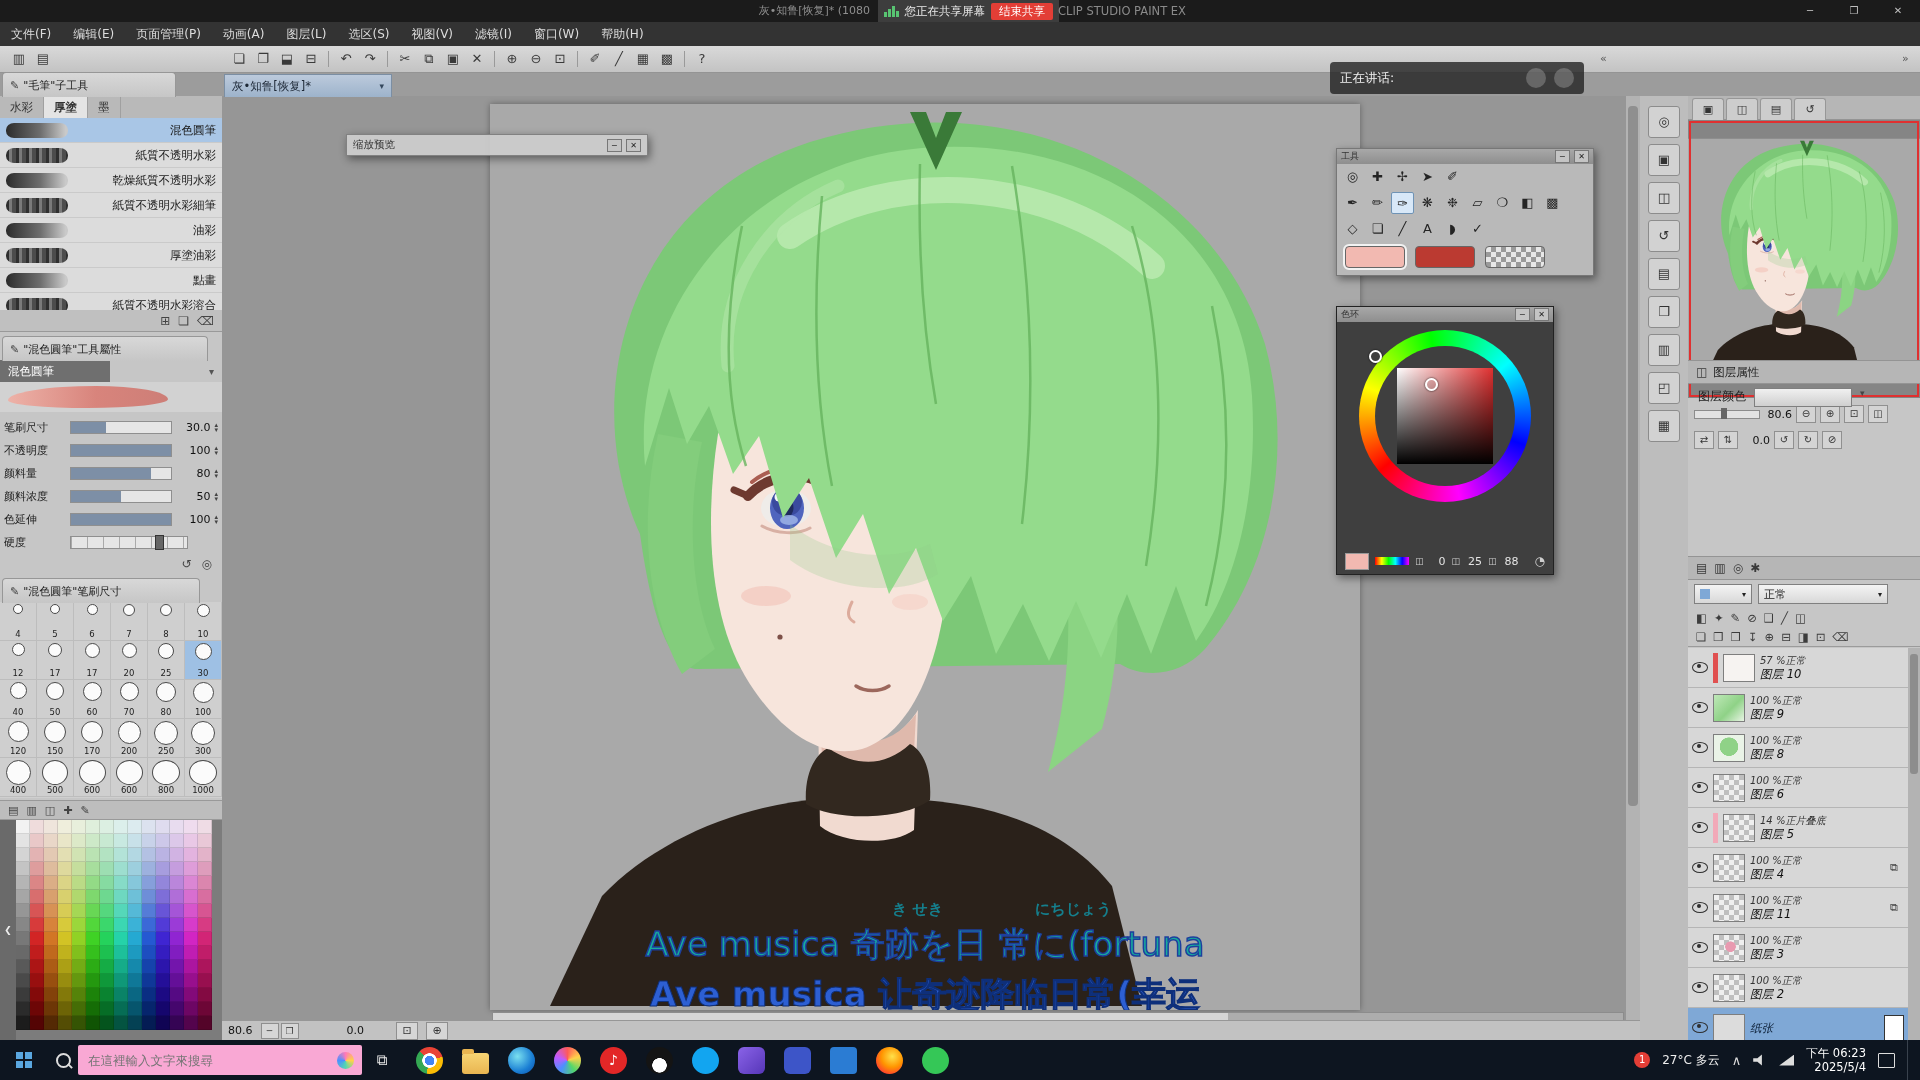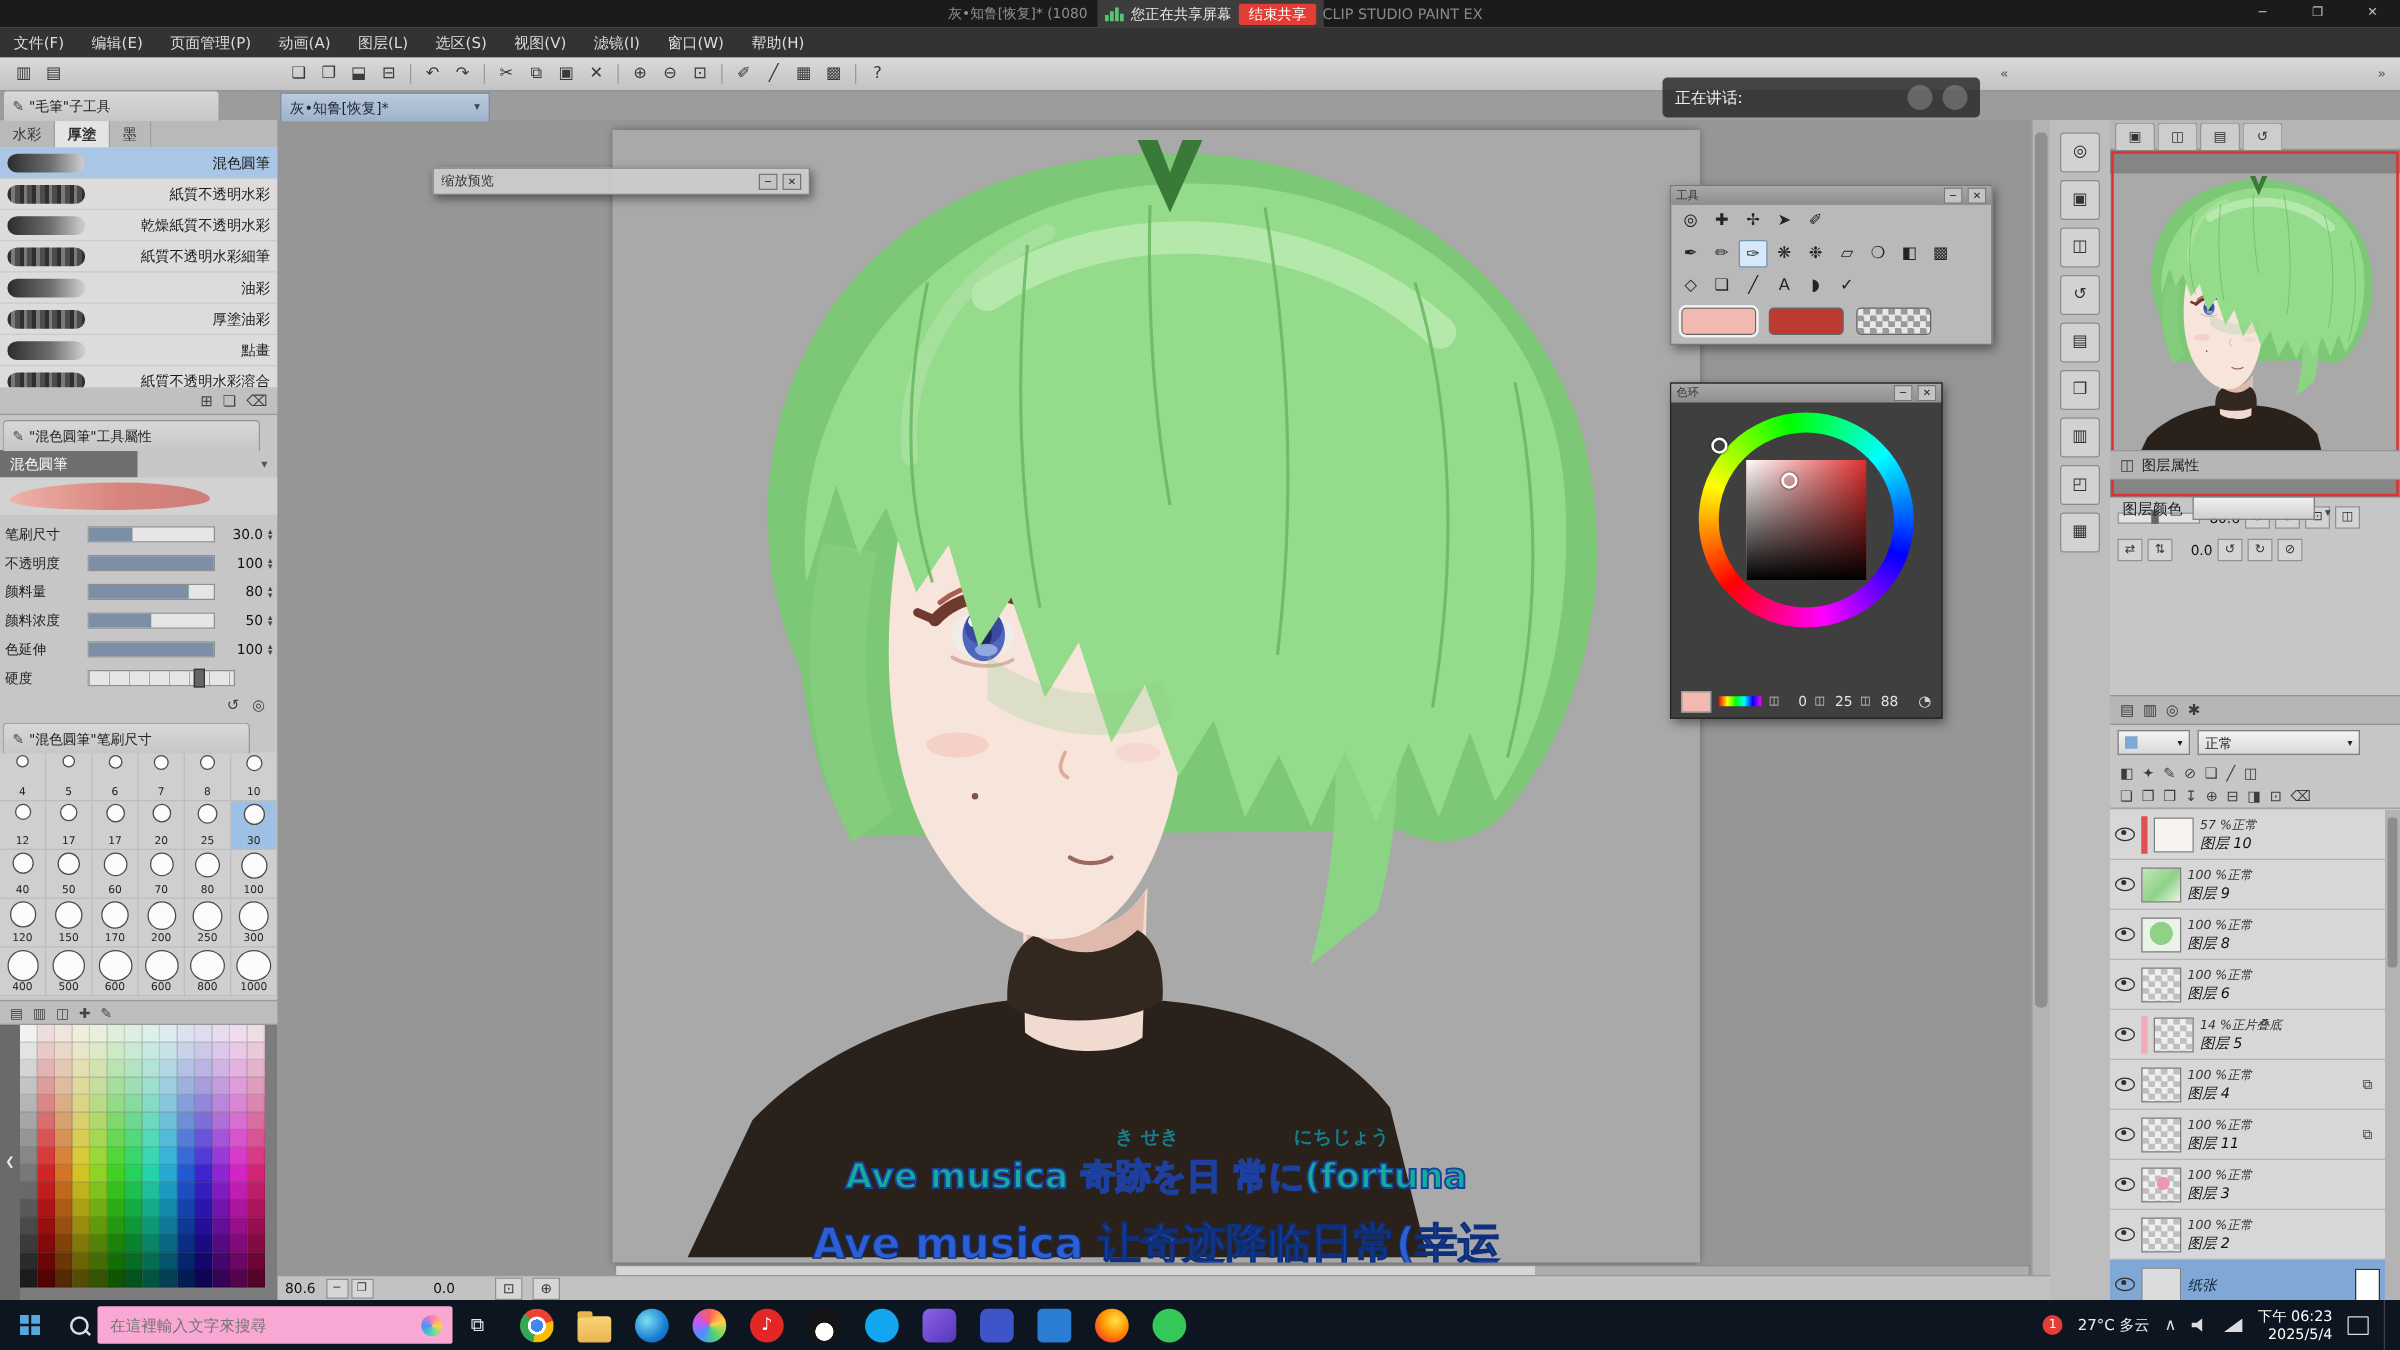--- a/index.html
+++ b/index.html
@@ -71,21 +71,21 @@
   .pal-head{left:0;top:704px;width:222px;height:20px;background:#bdbdbd;display:flex;align-items:center;gap:8px;padding:0 8px;border-top:1px solid #999;border-bottom:1px solid #999;box-sizing:border-box;}
   .pal-ic{font-size:11px;color:#444;}
   .pal-body{left:0;top:724px;width:222px;height:220px;background:#7c7c7c;display:flex;}
   .pal-arrow{width:16px;display:flex;align-items:center;justify-content:center;color:#eee;font-size:9px;background:#6a6a6a;}
   .pal-grid{display:grid;grid-template-columns:repeat(14,14px);grid-auto-rows:14px;}
   .pal-cell{border-right:1px solid rgba(0,0,0,.12);border-bottom:1px solid rgba(0,0,0,.12);box-sizing:border-box;}
   
   .canvas-region{left:222px;top:96px;width:1418px;height:944px;background:#969696;overflow:hidden;}
   .art{position:absolute;left:268px;top:8px;width:870px;height:906px;background:#a9a9a9;overflow:hidden;box-shadow:0 0 6px rgba(0,0,0,.35);}
   .ruby{position:absolute;font-size:15px;font-weight:bold;color:#157f8d;white-space:nowrap;}
-  .sub1{position:absolute;left:0;top:818px;width:100%;text-align:center;font-size:28px;font-weight:bold;color:#17ab9c;
+  .sub1{position:absolute;left:0;top:818px;width:100%;text-align:center;font-size:34px;font-weight:normal;color:#17ab9c;
     -webkit-text-stroke:1.5px #1d3f9e;white-space:nowrap;}
   .sub2{position:absolute;left:0;top:868px;width:100%;text-align:center;font-size:34px;font-weight:bold;color:#2d5fd3;
     -webkit-text-stroke:1px #0e2f7a;white-space:nowrap;}
   .hscroll{position:absolute;left:270px;top:916px;width:1130px;height:7px;background:#adadad;border:1px solid #8c8c8c;}
   .hthumb{position:absolute;left:0;top:0;bottom:0;width:65%;background:#d6d6d6;}
   .statusbar{position:absolute;left:0;top:924px;width:1418px;height:20px;background:#c2c2c2;border-top:1px solid #979797;display:flex;align-items:center;gap:8px;padding:0 6px;box-sizing:border-box;}
   .sb-val{font-size:11px;color:#111;}
   .sb-mini{display:flex;gap:2px;}
   .sb-mini span{width:16px;height:14px;line-height:14px;text-align:center;font-size:9px;background:#d6d6d6;border:1px solid #8f8f8f;color:#333;}
   .sb-btn{width:20px;height:16px;line-height:16px;text-align:center;background:#d6d6d6;border:1px solid #8f8f8f;font-size:11px;color:#333;}
@@ -100,21 +100,21 @@
   .rtabs{position:absolute;left:0;top:0;width:232px;height:24px;background:#b6b6b6;display:flex;gap:2px;padding:2px 4px 0;box-sizing:border-box;border-bottom:1px solid #949494;}
   .rtab{width:30px;height:21px;background:#cdcdcd;border:1px solid #979797;border-bottom:none;border-radius:3px 3px 0 0;text-align:center;line-height:21px;font-size:11px;color:#333;}
   .navthumb{position:absolute;left:0;top:24px;width:232px;height:278px;background:#858585;overflow:hidden;}
   .navframe{position:absolute;left:1px;top:1px;right:1px;bottom:1px;border:2px solid #e03030;}
   .navrow{position:absolute;left:0;width:232px;height:24px;display:flex;align-items:center;gap:4px;padding:0 6px;box-sizing:border-box;}
   .nv-track{position:relative;width:64px;height:7px;background:#e2e2e2;border:1px solid #8c8c8c;}
   .nv-tt{position:absolute;left:40%;top:-3px;width:6px;height:11px;background:#666;}
   .nv-ic{width:18px;height:16px;line-height:16px;text-align:center;background:#d4d4d4;border:1px solid #909090;font-size:10px;color:#333;}
   .nv-val{font-size:11px;color:#111;min-width:28px;text-align:right;}
   .proptab{position:absolute;left:0;top:264px;width:232px;height:24px;background:#b6b6b6;border-top:1px solid #949494;border-bottom:1px solid #949494;display:flex;align-items:center;gap:6px;padding:0 8px;box-sizing:border-box;font-size:11.5px;color:#222;}
-  .colorrow{position:absolute;left:0;top:292px;width:232px;height:28px;display:flex;align-items:flex-end;gap:8px;padding:0 10px;box-sizing:border-box;}
+  .colorrow{position:absolute;left:0;top:292px;width:232px;height:28px;display:flex;align-items:flex-start;gap:8px;padding:0 10px;box-sizing:border-box;}
   .colorswatch{width:96px;height:17px;background:linear-gradient(#f0f0f0,#cfcfcf);border:1px solid #7f7f7f;}
   .ltabs{position:absolute;left:0;top:460px;width:232px;height:24px;background:#b6b6b6;border-top:1px solid #949494;border-bottom:1px solid #949494;display:flex;align-items:center;gap:7px;padding:0 8px;box-sizing:border-box;}
   .lt-ic{font-size:12px;color:#3a3a3a;}
   .blendrow{position:absolute;left:0;top:486px;width:232px;height:24px;display:flex;align-items:center;gap:6px;padding:0 6px;box-sizing:border-box;}
   .combo{height:18px;background:linear-gradient(#f4f4f4,#d8d8d8);border:1px solid #808080;display:flex;align-items:center;gap:4px;padding:0 5px;font-size:11px;color:#222;}
   .lockrow,.newrow{position:absolute;left:0;width:232px;height:19px;display:flex;align-items:center;gap:7px;padding:0 8px;box-sizing:border-box;}
   .lockrow{top:512px;}.newrow{top:532px;border-bottom:1px solid #9b9b9b;}
   .lockrow span,.newrow span{font-size:11.5px;color:#3c3c3c;}
   .layerlist{position:absolute;left:0;top:552px;width:220px;height:392px;overflow:hidden;background:#cfcfcf;}
   .layer-row{height:39px;display:flex;align-items:center;gap:5px;padding:0 4px;border-bottom:1px solid #b5b5b5;background:#d7d7d7;}

